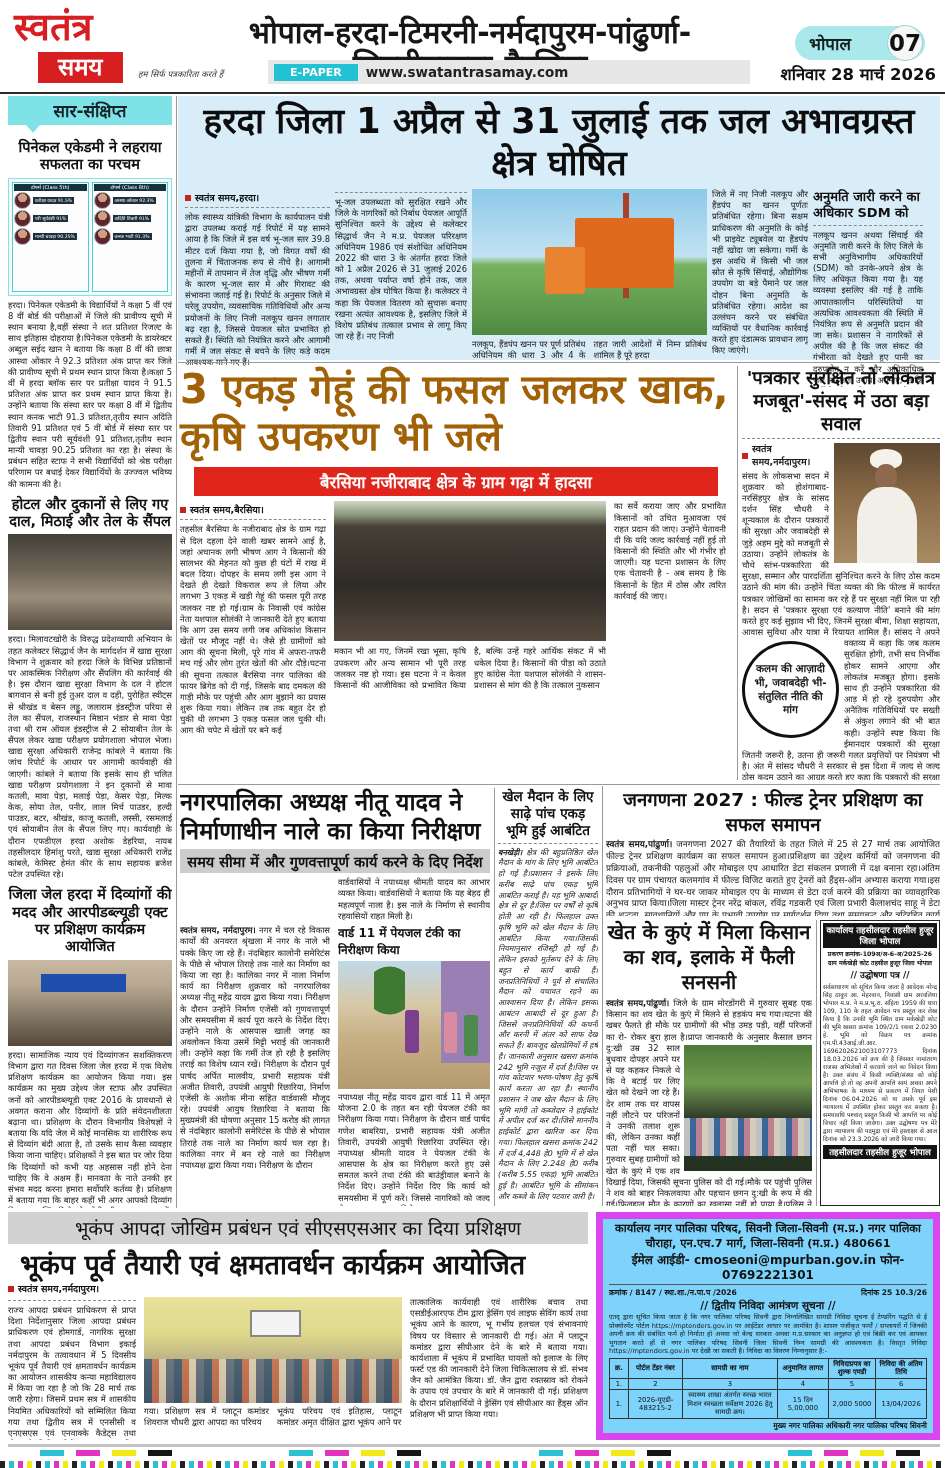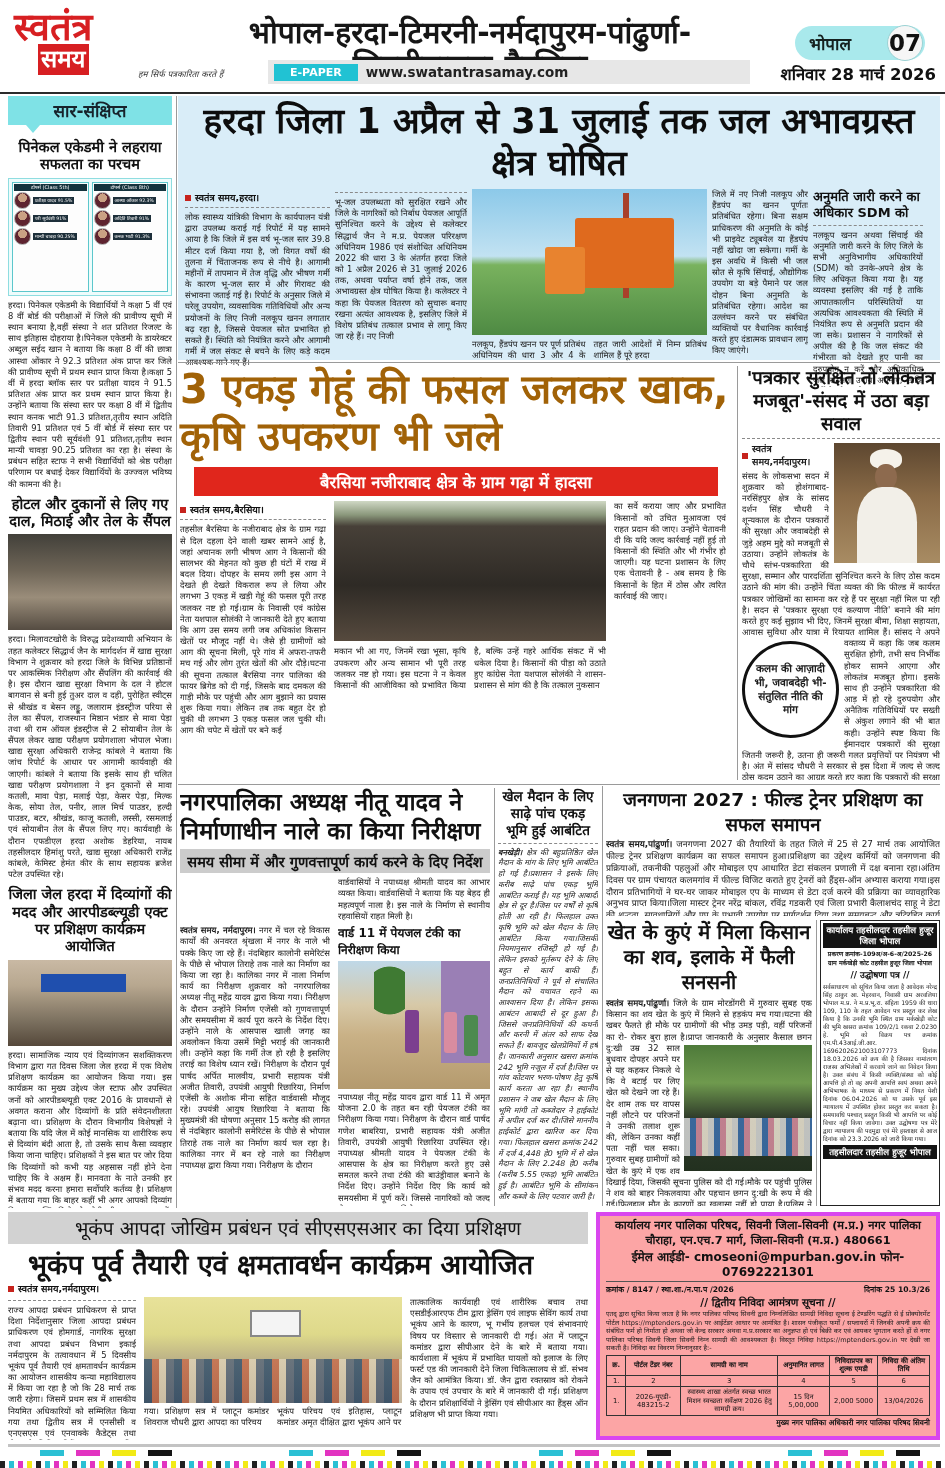--- a/index.html
+++ b/index.html
@@ -11,21 +11,21 @@
   .col8{font-size:8.4px;line-height:1.33;}
   .col9{font-size:8.8px;line-height:1.35;}
   .byline{display:flex;align-items:center;gap:4px;font-weight:bold;font-size:9.5px;margin:2px 0;}
   .redsq{width:6px;height:6px;background:#c6231d;display:inline-block;flex:0 0 auto;}
   .dotline{border-bottom:1px dashed #8a8a8a;margin:3px 0 4px 0;}
   .vdiv{border-left:1px solid #9a9a9a;}
   .hdiv{border-top:1px solid #9a9a9a;}
   
   .masthead{left:0;top:0;width:945px;height:92px;border-bottom:2px solid #2b2b2b;background:#fff;}
   .logo1{left:14px;top:8px;font-size:38px;font-weight:bold;color:#d71f22;line-height:1;}
-  .logo2{left:38px;top:44px;background:#d71f22;color:#fff;font-size:24px;font-weight:bold;padding:1px 3px;line-height:1.2;}
+  .logo2{left:38px;top:52px;background:#d71f22;color:#fff;font-size:24px;font-weight:bold;padding:1px 20px;line-height:1.2;}
   .regions{left:175px;top:16px;width:590px;font-size:30px;font-weight:bold;text-align:center;color:#161616;line-height:1.1;}
   .tagline{left:138px;top:68px;font-size:8.5px;color:#333;font-style:italic;}
   .midbar{left:268px;top:60px;width:482px;height:24px;background:#e7e7e7;display:flex;align-items:center;gap:8px;padding:0 6px;box-sizing:border-box;}
   .epaper{background:#21c2d3;color:#fff;font-weight:bold;font-size:11px;padding:2px 16px;}
   .site{font-size:13.5px;color:#222;font-weight:bold;}
   .edbadge{left:795px;top:26px;width:130px;height:34px;background:#a9e9ec;border-radius:18px;display:flex;align-items:center;justify-content:space-between;padding:0 2px 0 14px;box-sizing:border-box;}
   .edname{font-size:17px;font-weight:bold;color:#15211f;}
   .edpage{width:34px;height:34px;border-radius:50%;background:#f6f6f6;border:1px solid #9bd2d4;display:flex;align-items:center;justify-content:center;font-size:23px;font-weight:bold;}
   .eddate{left:760px;top:62px;width:176px;text-align:right;font-size:16.5px;font-weight:bold;color:#111;}
   
@@ -95,28 +95,28 @@
   .ph-well .crowd{position:absolute;left:0;bottom:12%;width:100%;height:30%;background:repeating-linear-gradient(90deg,#d9d9d9 0 6px,#3b6fae 6px 12px,#d98ca0 12px 18px,#efe7d6 18px 24px);opacity:.85;}
   
   .tehsil{left:820px;top:920px;width:120px;height:286px;border:1px solid #222;box-sizing:border-box;padding:2px;overflow:hidden;}
   .blackbar{background:#141414;color:#fff;font-weight:bold;text-align:center;font-size:8.6px;line-height:1.25;padding:2px 1px;}
   .tehsil-ln{font-size:6.2px;font-weight:bold;text-align:center;line-height:1.3;}
   .tehsil-t{font-size:8.8px;font-weight:bold;text-align:center;margin:2px 0;}
   .tehsil-b{font-size:6.15px;line-height:1.3;}
   
   .quake{left:8px;top:1212px;width:580px;height:228px;overflow:hidden;}
   .quake-banner{background:#d2d2d2;font-size:19px;font-weight:normal;text-align:center;padding:3px 0;}
-  .quake-h{font-size:27px;font-weight:bold;line-height:1.15;margin:5px 0 2px 20px;}
+  .quake-h{font-size:27px;font-weight:bold;line-height:1.15;margin:5px 0 2px 12px;}
   .quake-cols{display:flex;gap:8px;height:150px;overflow:hidden;margin-top:2px;}
   .ph-training{height:106px;background:linear-gradient(180deg,#e8e29a 0%,#ded98a 35%,#b8ad86 62%,#6e5f4c 100%);}
   .ph-training .screen{position:absolute;left:41%;top:12%;width:20%;height:26%;background:#f4f4f4;border:2px solid #888;box-sizing:border-box;}
   .ph-training .crowd{position:absolute;left:0;bottom:0;width:100%;height:42%;background:repeating-linear-gradient(90deg,#31506e 0 8px,#c76a4a 8px 15px,#e0d3b8 15px 22px,#55657a 22px 30px);opacity:.8;}
   .capt{display:flex;gap:8px;margin-top:3px;}
   
-  .tender{left:596px;top:1212px;width:344px;height:228px;border:4px solid #d946ef;box-sizing:border-box;padding:3px 6px;overflow:hidden;background:#fca5a5;}
+  .tender{left:596px;top:1212px;width:344px;height:228px;border:7px solid #d946ef;box-sizing:border-box;padding:3px 6px;overflow:hidden;background:#7dd3fc;}
   .tender-o{font-size:11.3px;font-weight:bold;text-align:center;line-height:1.3;}
   .tender-c{font-size:12px;font-weight:bold;text-align:center;border-bottom:1px solid #555;padding-bottom:2px;margin-bottom:2px;}
   .tender-ref{display:flex;justify-content:space-between;font-size:7.6px;font-weight:bold;margin:1px 0;}
   .tender-t{font-size:10.5px;font-weight:bold;text-align:center;margin:1px 0;}
   .tender-b{font-size:6.55px;line-height:1.3;}
   table.tnd{border-collapse:collapse;width:100%;margin-top:2px;}
   table.tnd th,table.tnd td{border:1px solid #333;font-size:6.8px;text-align:center;padding:1px;line-height:1.25;}
   .tender-sign{text-align:right;font-size:7.4px;font-weight:bold;margin-top:2px;line-height:1.3;}
   
   .graybar{left:8px;top:1444px;width:932px;height:3px;background:#c3c3c3;}

